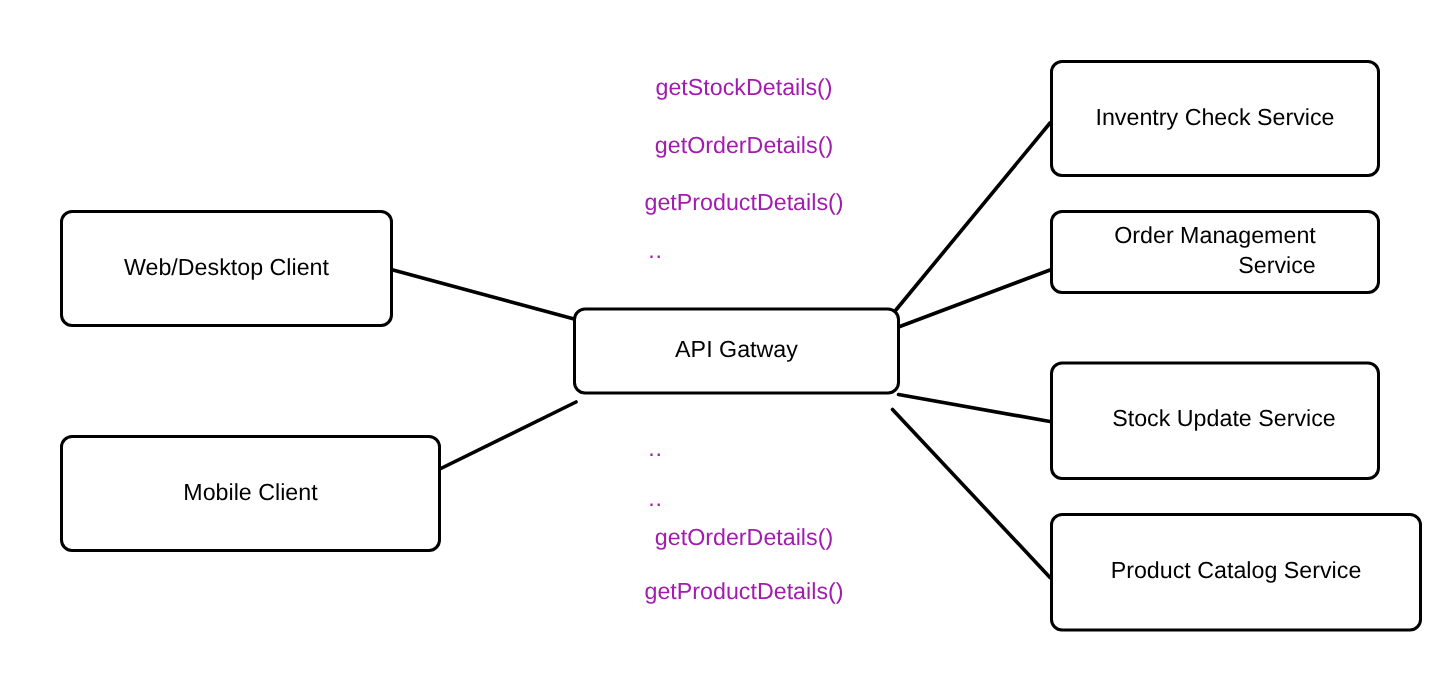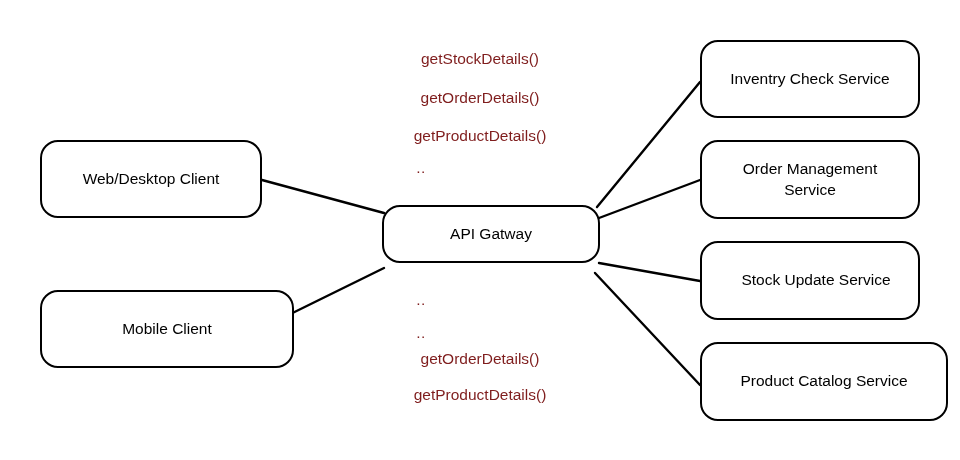--- a/index.html
+++ b/index.html
@@ -19,43 +19,44 @@
     position: absolute;
     left: 0;
     top: 0;
     width: 960px;
     height: 460px;
   }
   .node {
     position: absolute;
     box-sizing: border-box;
     border: 2.4px solid #000000;
-    border-radius: 18px;
+    border-radius: 8px;
     background: #ffffff;
     display: flex;
     align-items: center;
     justify-content: center;
-    text-align: center;
+    text-align: right;
     color: #000000;
     font-size: 15.5px;
     line-height: 1.32;
     padding: 2px 8px;
   }
   .node-label {
     display: block;
     white-space: pre-line;
   }
   .call-label {
     position: absolute;
-    color: #7f1d1d;
+    color: #a21caf;
     font-size: 15.5px;
     line-height: 1;
     white-space: nowrap;
     text-align: right;
     transform: translateX(-50%);
+    margin-left: 16px;
   }
   .call-label.dots {
     font-size: 15.5px;
     letter-spacing: 0.5px;
   }
 </style>
 </head>
 <body>
 
 <div id="canvas">
@@ -80,21 +81,21 @@
   </div>
 
   <div class="node" style="left:382px; top:205px; width:218px; height:58px;">
     <span class="node-label">API Gatway</span>
   </div>
 
   <div class="node" style="left:700px; top:40px; width:220px; height:78px;">
     <span class="node-label">Inventry Check Service</span>
   </div>
 
-  <div class="node" style="left:700px; top:140px; width:220px; height:79px;">
+  <div class="node" style="left:700px; top:140px; width:220px; height:56px;">
     <span class="node-label">Order Management
 Service</span>
   </div>
 
   <div class="node" style="left:700px; top:241px; width:220px; height:79px;padding-left:20px;">
     <span class="node-label">Stock Update Service</span>
   </div>
 
   <div class="node" style="left:700px; top:342px; width:248px; height:79px;">
     <span class="node-label">Product Catalog Service</span>

